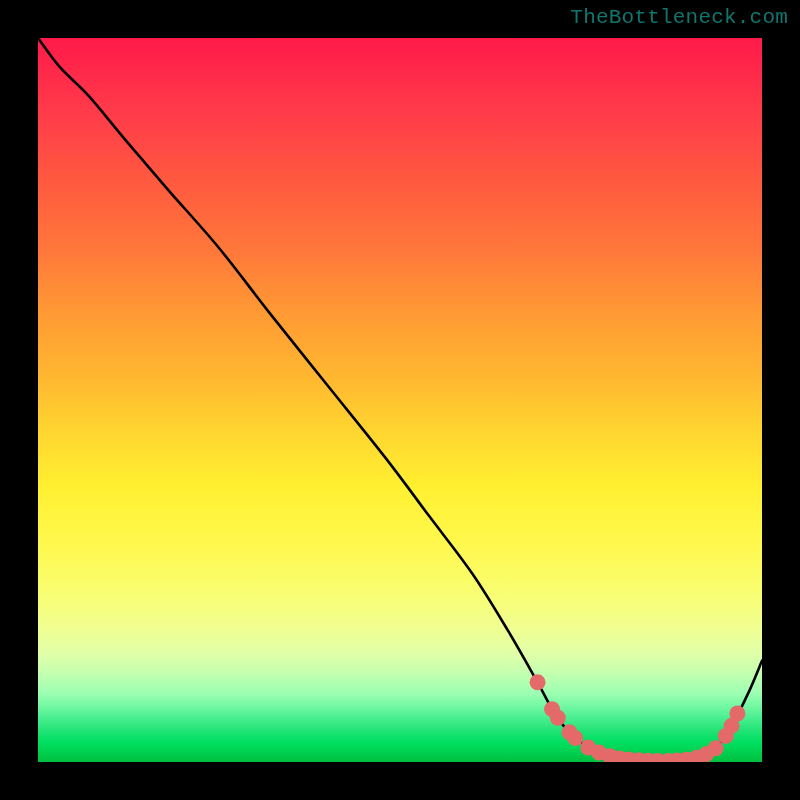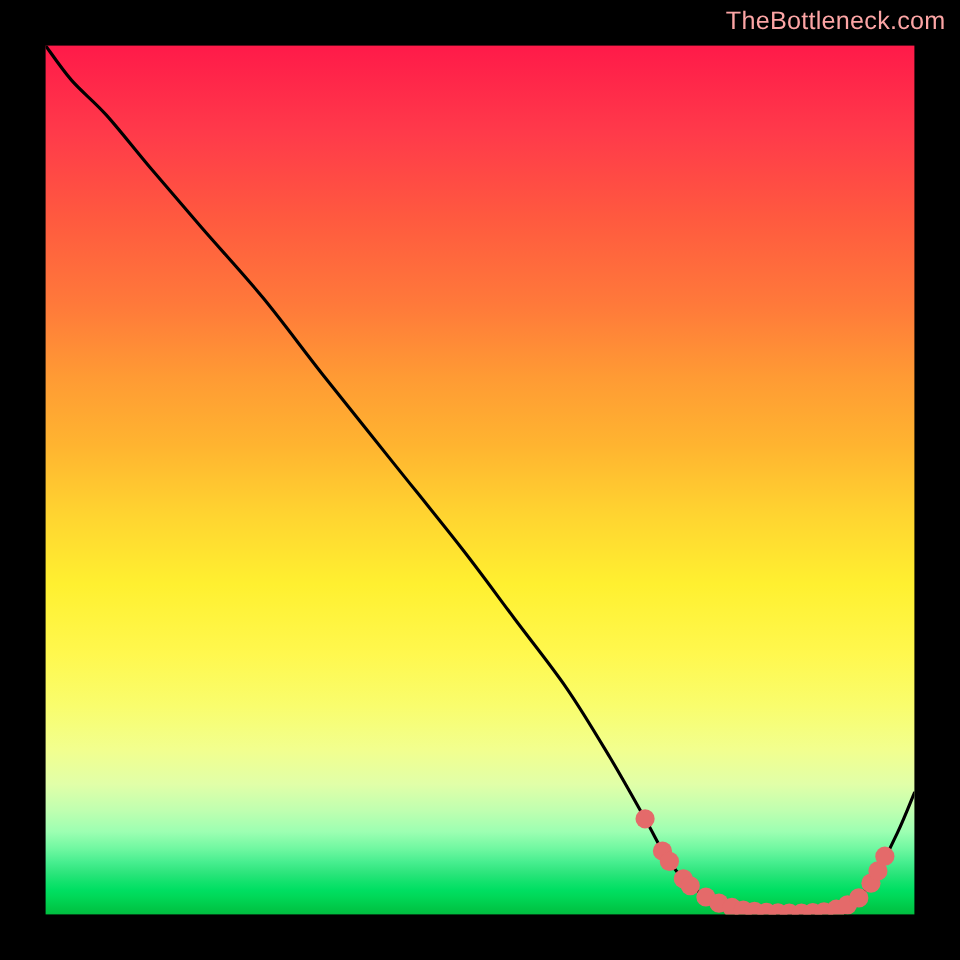--- a/index.html
+++ b/index.html
@@ -53,25 +53,26 @@
     position: absolute;
     left: 0;
     top: 0;
     width: 100%;
     height: 100%;
   }
   .watermark {
     position: absolute;
     top: 6px;
     right: 12px;
-    color: #fca5a5;
+    color: #0f766e;
     font-size: 21px;
     letter-spacing: 0.2px;
     user-select: none;
     pointer-events: none;
+    font-family: Liberation Mono, monospace;
   }
 </style>
 </head>
 <body>
 
 <div class="frame">
   <div class="plot-area">
     <svg class="svg-layer" viewBox="0 0 724 724" preserveAspectRatio="none">
       <path id="curve-path" fill="none" stroke="#000000" stroke-width="2.6" stroke-linecap="round" stroke-linejoin="round" d="M 0.00 0.00 C 3.62 4.83, 13.27 19.31, 21.72 28.96 C 30.17 38.61, 39.82 45.85, 50.68 57.92 C 61.54 69.99, 73.61 85.67, 86.88 101.36 C 100.15 117.05, 114.63 133.94, 130.32 152.04 C 146.01 170.14, 164.11 189.45, 181.00 209.96 C 197.89 230.47, 213.58 252.19, 231.68 275.12 C 249.78 298.05, 270.29 323.39, 289.60 347.52 C 308.91 371.65, 330.63 398.20, 347.52 419.92 C 364.41 441.64, 376.48 458.53, 390.96 477.84 C 405.44 497.15, 421.13 516.45, 434.40 535.76 C 447.67 555.07, 459.74 575.58, 470.60 593.68 C 481.46 611.78, 491.72 630.48, 499.56 644.36 C 507.40 658.24, 511.63 667.89, 517.66 676.94 C 523.69 685.99, 529.12 692.75, 535.76 698.66 C 542.40 704.57, 550.24 708.92, 557.48 712.42 C 564.72 715.92, 571.96 718.03, 579.20 719.66 C 586.44 721.28, 593.68 721.65, 600.92 722.19 C 608.16 722.73, 615.40 722.91, 622.64 722.91 C 629.88 722.91, 637.12 723.10, 644.36 722.19 C 651.60 721.29, 658.84 721.53, 666.08 717.48 C 673.32 713.44, 680.56 708.07, 687.80 697.94 C 695.04 687.80, 703.49 669.22, 709.52 656.67 C 715.55 644.12, 721.59 628.31, 724.00 622.64"></path>
       <g id="marker-group">

